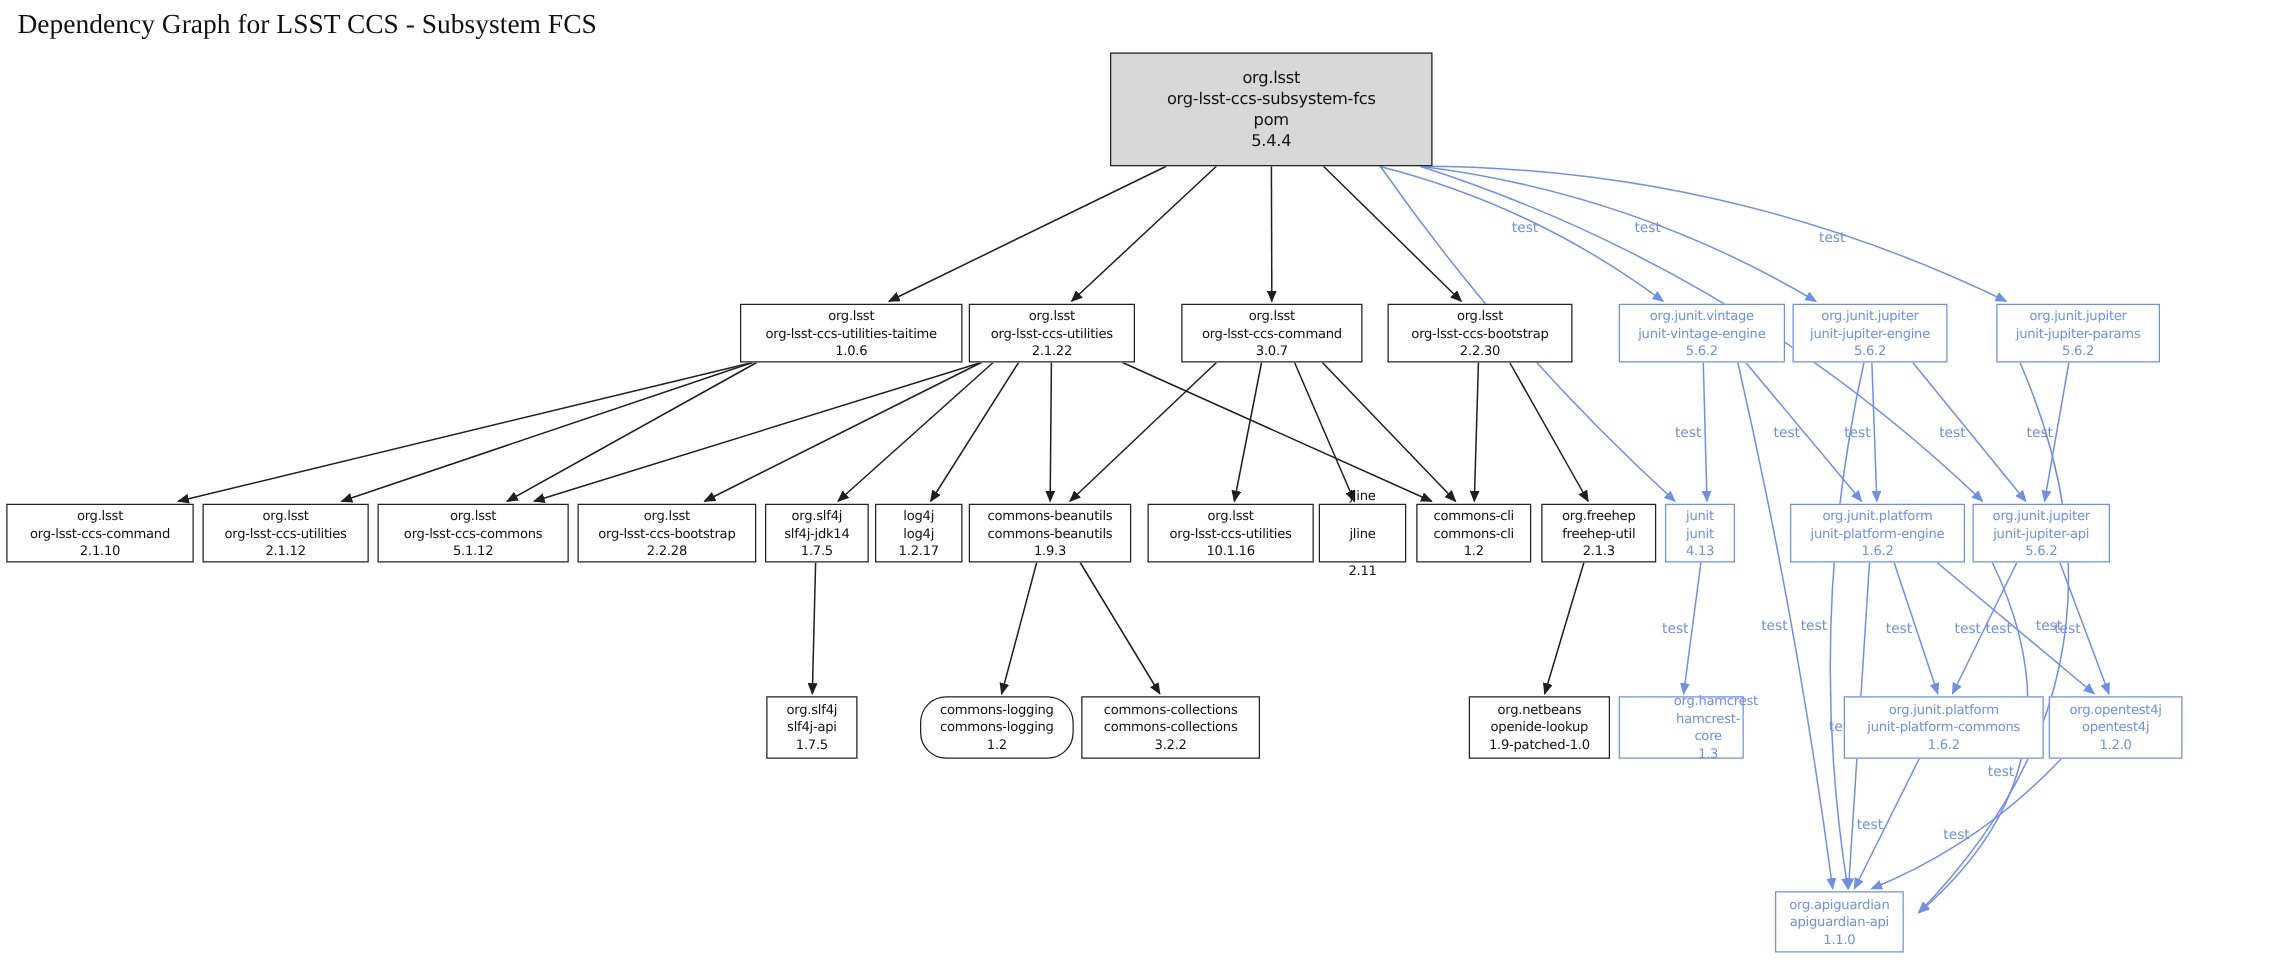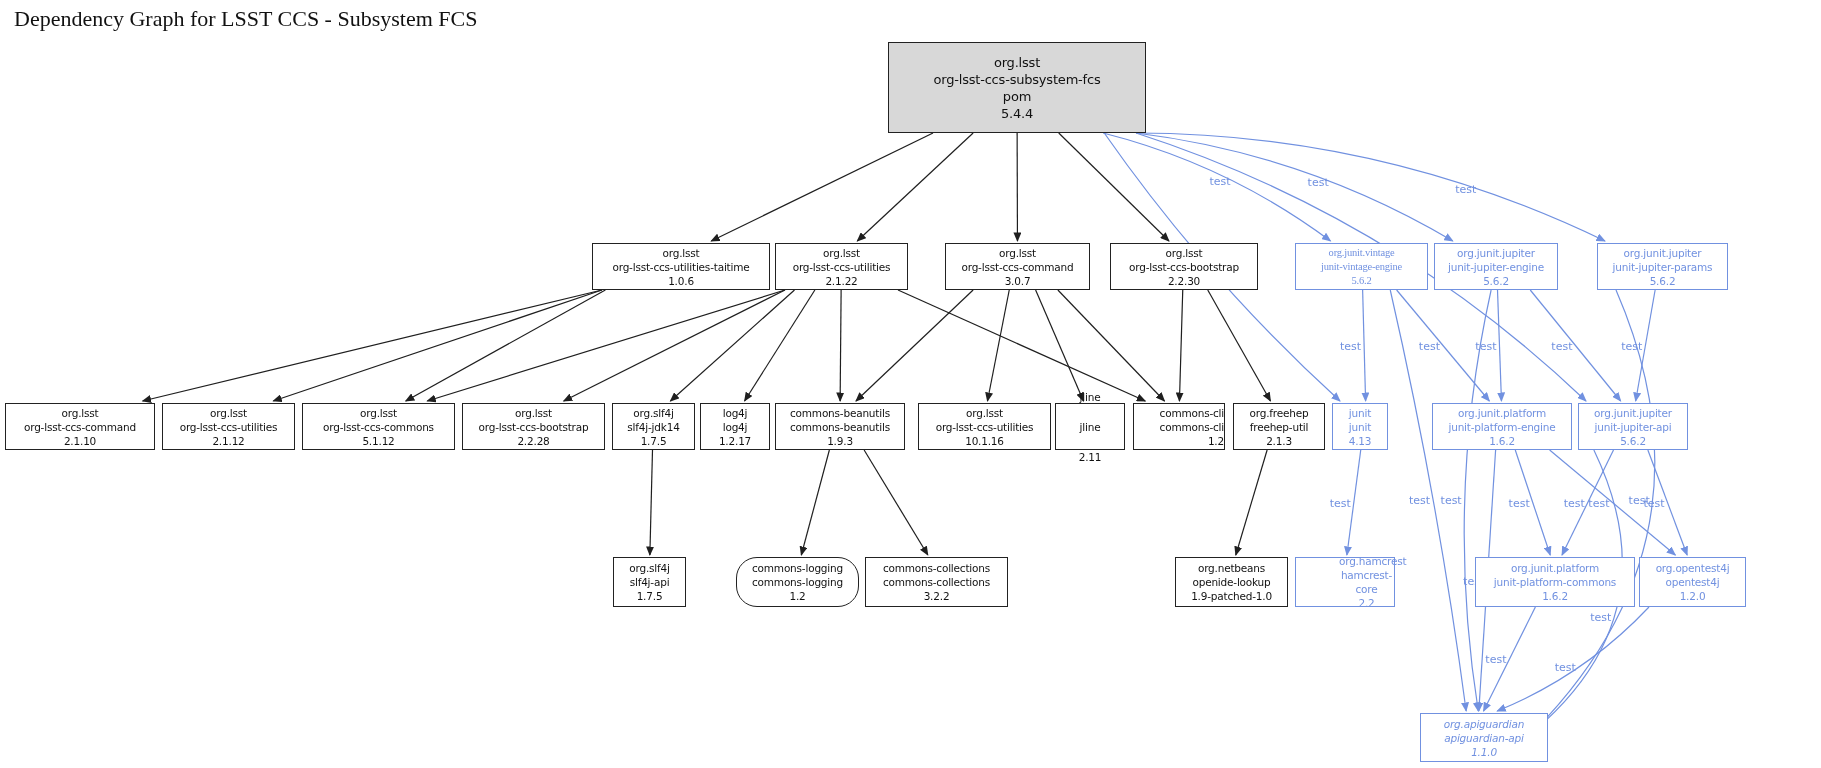--- a/index.html
+++ b/index.html
@@ -123,21 +123,21 @@
       <div class="node " style="left: 945px; top: 243px; width: 145px; height: 47px;">
         <div>org.lsst</div>
         <div>org-lsst-ccs-command</div>
         <div>3.0.7</div>
       </div>
       <div class="node " style="left: 1110px; top: 243px; width: 148px; height: 47px;">
         <div>org.lsst</div>
         <div>org-lsst-ccs-bootstrap</div>
         <div>2.2.30</div>
       </div>
-      <div class="node blue" style="left: 1295px; top: 243px; width: 133px; height: 47px; font-family: Liberation Serif, serif;">
+      <div class="node blue" style="left: 1295px; top: 243px; width: 133px; height: 47px;">
         <div>org.junit.vintage</div>
         <div>junit-vintage-engine</div>
         <div>5.6.2</div>
       </div>
       <div class="node blue" style="left: 1434px; top: 243px; width: 124px; height: 47px;">
         <div>org.junit.jupiter</div>
         <div>junit-jupiter-engine</div>
         <div>5.6.2</div>
       </div>
       <div class="node blue" style="left: 1597px; top: 243px; width: 131px; height: 47px;">
@@ -183,21 +183,21 @@
       <div class="node " style="left: 918px; top: 403px; width: 133px; height: 47px;">
         <div>org.lsst</div>
         <div>org-lsst-ccs-utilities</div>
         <div>10.1.16</div>
       </div>
       <div class="node " style="left: 1055px; top: 403px; width: 70px; height: 47px; gap: 16px;">
         <div>jline</div>
         <div>jline</div>
         <div>2.11</div>
       </div>
-      <div class="node " style="left: 1133px; top: 403px; width: 92px; height: 47px; align-items: flex-end;">
+      <div class="node " style="left: 1133px; top: 403px; width: 92px; height: 47px;">
         <div>commons-cli</div>
         <div>commons-cli</div>
         <div>1.2</div>
       </div>
       <div class="node " style="left: 1233px; top: 403px; width: 92px; height: 47px;">
         <div>org.freehep</div>
         <div>freehep-util</div>
         <div>2.1.3</div>
       </div>
       <div class="node blue" style="left: 1332px; top: 403px; width: 56px; height: 47px;">
@@ -231,32 +231,32 @@
         <div>3.2.2</div>
       </div>
       <div class="node " style="left: 1175px; top: 557px; width: 113px; height: 50px;">
         <div>org.netbeans</div>
         <div>openide-lookup</div>
         <div>1.9-patched-1.0</div>
       </div>
       <div class="node blue" style="left: 1295px; top: 557px; width: 100px; height: 50px; padding-left: 43px;">
         <div>org.hamcrest</div>
         <div>hamcrest-core</div>
-        <div>2.2</div>
+        <div>1.3</div>
       </div>
       <div class="node blue" style="left: 1475px; top: 557px; width: 160px; height: 50px;">
         <div>org.junit.platform</div>
         <div>junit-platform-commons</div>
         <div>1.6.2</div>
       </div>
       <div class="node blue" style="left: 1639px; top: 557px; width: 107px; height: 50px;">
         <div>org.opentest4j</div>
         <div>opentest4j</div>
         <div>1.2.0</div>
       </div>
-      <div class="node blue" style="left: 1420px; top: 713px; width: 128px; height: 49px; font-style: italic;">
+      <div class="node blue" style="left: 1420px; top: 713px; width: 103px; height: 49px;">
         <div>org.apiguardian</div>
         <div>apiguardian-api</div>
         <div>1.1.0</div>
       </div>
     </div>
   <div id="graph-title">Dependency Graph for LSST CCS - Subsystem FCS</div>
 </div>
 
 </body></html>

